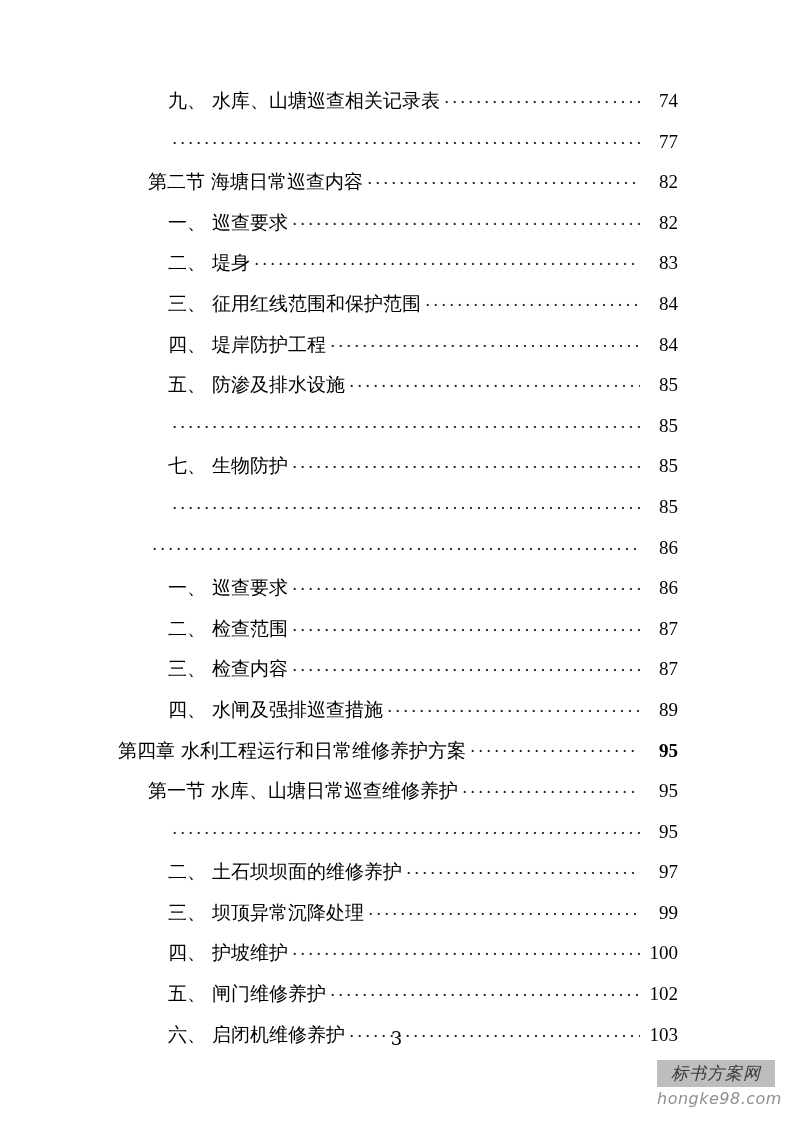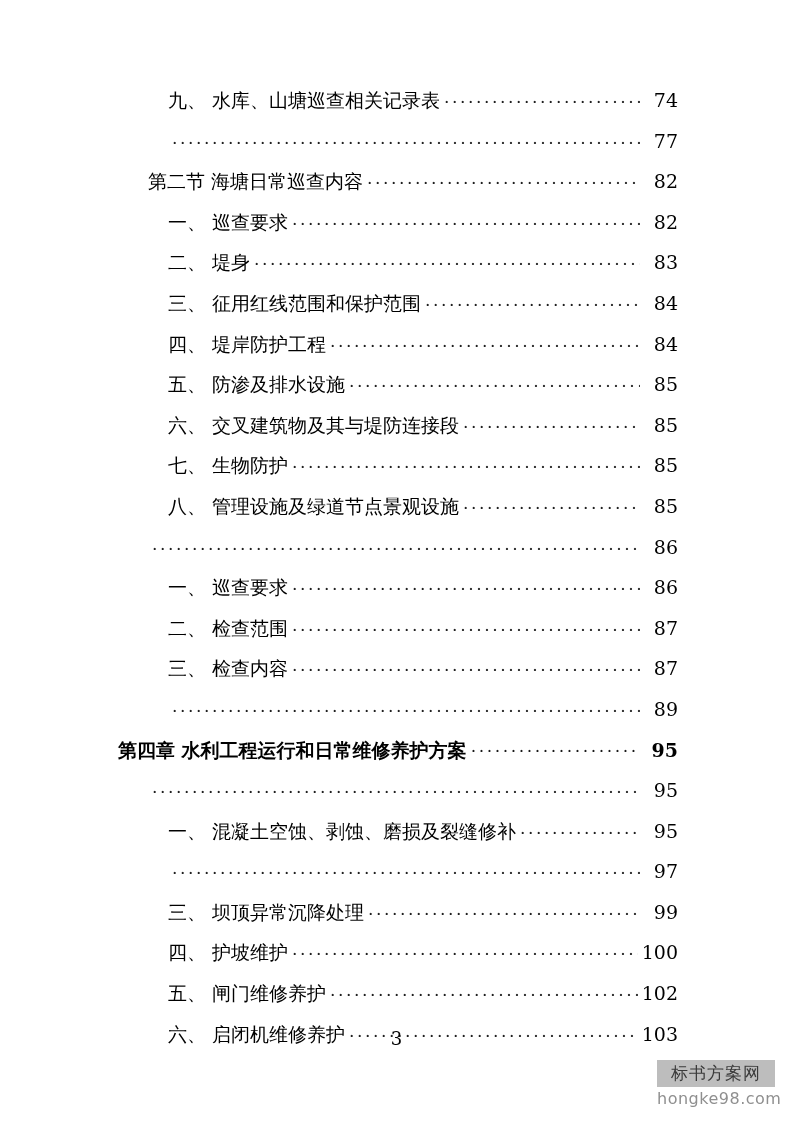--- a/index.html
+++ b/index.html
@@ -52,23 +52,24 @@
     bottom: 0.06em;
     white-space: nowrap;
     font-size: 17px;
     letter-spacing: 2.6px;
     color: #1a1a1a;
   }
   .toc-row .pg {
     flex: 0 0 auto;
     text-align: right;
     min-width: 34px;
+    font-family: Liberation Serif, serif;
   }
   
-  .lvl-chapter .label { font-weight: bold; }
+  .lvl-chapter .label { font-weight: normal; }
   .lvl-chapter { margin-left: 0px; }
   .lvl-chapter .pg { font-weight: bold; }
   .lvl-section { margin-left: 30px; }
   .lvl-item    { margin-left: 50px; }
 
   .page-number {
     position: absolute;
     left: 0;
     top: 1028px;
     width: 793px;
@@ -76,20 +77,21 @@
     font-size: 18px;
     font-family: "DejaVu Serif", "Liberation Serif", serif;
   }
   .watermark {
     position: absolute;
     right: 18px;
     bottom: 14px;
     width: 118px;
     text-align: center;
     font-family: "DejaVu Sans", "Liberation Sans", sans-serif;
+    font-style: italic;
   }
   .watermark .wm-box {
     background: #bdbdbd;
     color: #3a3a3a;
     font-size: 17px;
     letter-spacing: 1px;
     padding: 2px 4px;
     display: block;
   }
   .watermark .wm-sub {
@@ -155,35 +157,33 @@
         <span class="pg">84</span>
       </div>
       <div class="toc-row lvl-item">
         <span class="label">五、 防渗及排水设施</span>
         <span class="leader">
           <span>........................................................................................................................</span>
         </span>
         <span class="pg">85</span>
       </div>
       <div class="toc-row lvl-item">
-        <span class="label">六、 交叉建筑物及其与堤防连接段</span>
         <span class="leader">
           <span>........................................................................................................................</span>
         </span>
         <span class="pg">85</span>
       </div>
       <div class="toc-row lvl-item">
         <span class="label">七、 生物防护</span>
         <span class="leader">
           <span>........................................................................................................................</span>
         </span>
         <span class="pg">85</span>
       </div>
       <div class="toc-row lvl-item">
-        <span class="label">八、 管理设施及绿道节点景观设施</span>
         <span class="leader">
           <span>........................................................................................................................</span>
         </span>
         <span class="pg">85</span>
       </div>
       <div class="toc-row lvl-section">
         <span class="leader">
           <span>........................................................................................................................</span>
         </span>
         <span class="pg">86</span>
@@ -203,46 +203,48 @@
         <span class="pg">87</span>
       </div>
       <div class="toc-row lvl-item">
         <span class="label">三、 检查内容</span>
         <span class="leader">
           <span>........................................................................................................................</span>
         </span>
         <span class="pg">87</span>
       </div>
       <div class="toc-row lvl-item">
+        <span class="label">四、 水闸及强排巡查措施</span>
         <span class="leader">
           <span>........................................................................................................................</span>
         </span>
         <span class="pg">89</span>
       </div>
       <div class="toc-row lvl-chapter">
         <span class="label">第四章 水利工程运行和日常维修养护方案</span>
         <span class="leader">
           <span>........................................................................................................................</span>
         </span>
         <span class="pg">95</span>
       </div>
       <div class="toc-row lvl-section">
+        <span class="label">第一节 水库、山塘日常巡查维修养护</span>
         <span class="leader">
           <span>........................................................................................................................</span>
         </span>
         <span class="pg">95</span>
       </div>
       <div class="toc-row lvl-item">
-        <span class="label">一、 混凝土空蚀、剥蚀、磨损及裂缝修补</span>
         <span class="leader">
           <span>........................................................................................................................</span>
         </span>
         <span class="pg">95</span>
       </div>
       <div class="toc-row lvl-item">
+        <span class="label">二、 土石坝坝面的维修养护</span>
         <span class="leader">
           <span>........................................................................................................................</span>
         </span>
         <span class="pg">97</span>
       </div>
       <div class="toc-row lvl-item">
         <span class="label">三、 坝顶异常沉降处理</span>
         <span class="leader">
           <span>........................................................................................................................</span>
         </span>

